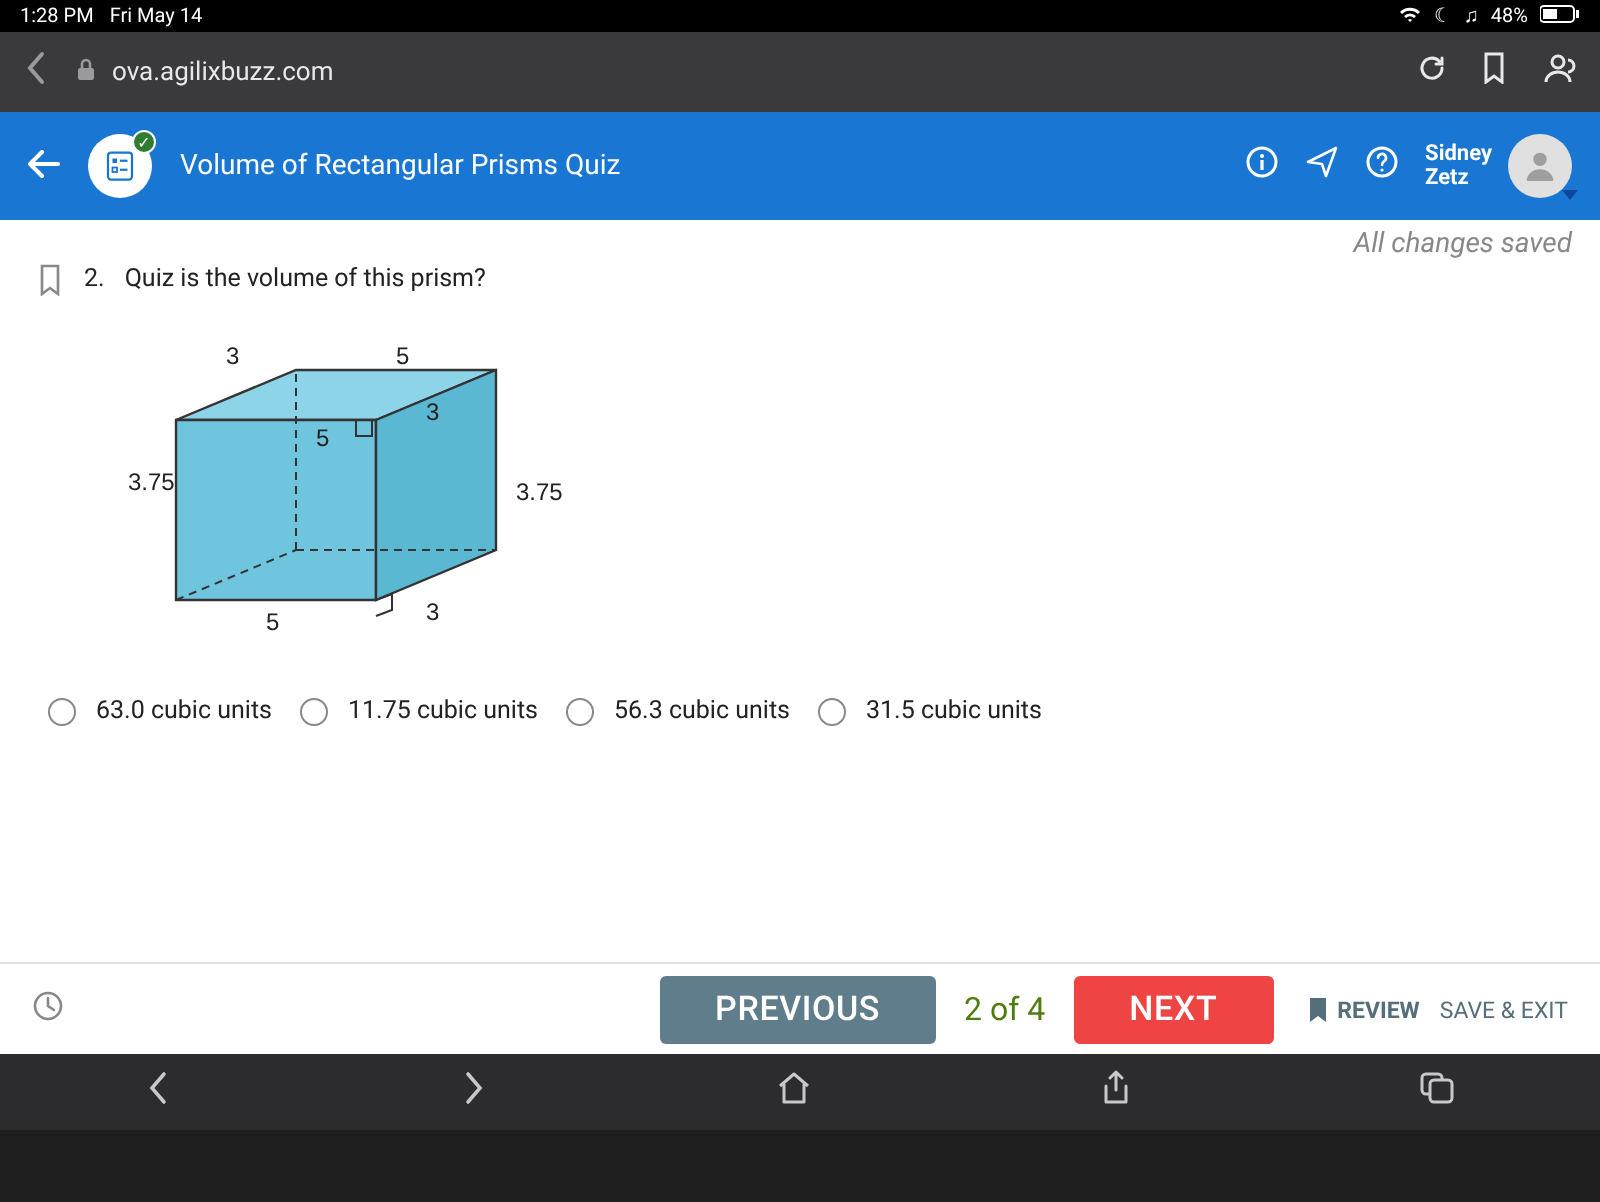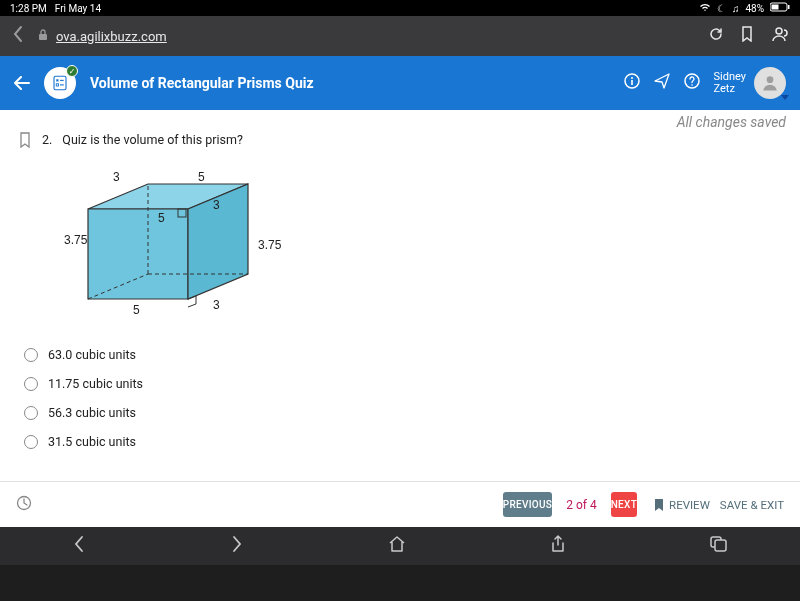--- a/index.html
+++ b/index.html
@@ -1,53 +1,53 @@
 <!DOCTYPE html>
 <html><head>
 <meta charset="utf-8">
 <style>
   * { margin: 0; padding: 0; box-sizing: border-box; font-family: -apple-system, BlinkMacSystemFont, "Segoe UI", Roboto, Helvetica, Arial, sans-serif; }
   html, body { width: 800px; height: 601px; background: #1e1e1e; overflow: hidden; }
   .status-bar { height: 16px; background: #000; color: #fff; display: flex; align-items: center; justify-content: space-between; font-size: 10px; padding: 0 10px; gap: 20px; }
   .status-left { display: flex; gap: 8px; }
   .status-right { display: flex; gap: 6px; align-items: center; }
-  .browser-bar { height: 40px; background: #3a3a3c; display: flex; align-items: center; padding: 0 12px; gap: 14px; color: #e8e8ea; text-decoration: underline; }
+  .browser-bar { height: 40px; background: #3a3a3c; display: flex; align-items: center; padding: 0 12px; gap: 14px; color: #e8e8ea; }
   .back-chev { font-size: 18px; color: #9a9a9c; }
   .url-box { flex: 1; display: flex; align-items: center; gap: 8px; font-size: 13px; color: #e8e8ea; }
   .lock-ic { font-size: 11px; color: #9a9a9c; }
   .br-icons { display: flex; gap: 16px; font-size: 16px; color: #e8e8ea; align-items: center; }
   .blue-header { height: 54px; background: #1976d2; display: flex; align-items: center; padding: 0 14px; color: #fff; gap: 14px; }
   .hdr-back { font-size: 18px; }
   .hdr-icon-wrap { width: 32px; height: 32px; border-radius: 50%; background: #fff; display: flex; align-items: center; justify-content: center; position: relative; }
   .hdr-icon-wrap svg { width: 18px; height: 18px; }
   .hdr-check { position: absolute; top: -2px; right: -2px; width: 12px; height: 12px; background: #2e7d32; border-radius: 50%; border: 1px solid #fff; display:flex; align-items:center; justify-content:center; font-size:8px; color:#fff;}
   .hdr-titles { flex: 1; line-height: 1.2; }
-  .hdr-title { font-size: 14px; font-weight: 700; }
+  .hdr-title { font-size: 14px; font-weight: 400; }
   .hdr-sub { font-size: 11px; opacity: 0.9; }
   .hdr-actions { display: flex; align-items: center; gap: 14px; font-size: 15px; }
-  .user-block { display: flex; align-items: center; gap: 8px; font-size: 11px; line-height: 1.1; }
+  .user-block { display: flex; align-items: center; gap: 8px; font-size: 11px; line-height: 1.1; font-weight: bold; }
   .avatar { width: 32px; height: 32px; border-radius: 50%; background: #e0e0e0; display: flex; align-items: center; justify-content: center; position:relative;}
   .avatar svg { width: 20px; height: 20px; fill: #9e9e9e; }
   .avatar-drop { position:absolute; bottom:-1px; right:-3px; width:0; height:0; border-left:4px solid transparent; border-right:4px solid transparent; border-top:5px solid #0d47a1;}
   .content { background: #fff; height: 417px; position: relative; padding: 10px 18px 0 18px; }
   .saved-line { position: absolute; top: 4px; right: 14px; font-size: 14px; color: #888; font-style: italic; }
   .q-row { display: flex; align-items: flex-start; gap: 10px; margin-top: 12px; font-size: 12.5px; color: #222; }
   .bookmark-ic { width: 14px; height: 16px; }
   .prism-box { margin: 18px 0 18px 40px; width: 260px; height: 160px; position: relative; }
-  .options { margin-left: 6px; display: flex; flex-direction: column; gap: 14px; font-size: 12.5px; color: #222; margin-top: 6px;}
+  .options { margin-left: 6px; display: flex; flex-direction: row; gap: 14px; font-size: 12.5px; color: #222; margin-top: 6px;}
   .opt { display: flex; align-items: center; gap: 10px; }
   .radio { width: 14px; height: 14px; border: 1.5px solid #888; border-radius: 50%; flex-shrink: 0; }
   .footer { position: absolute; bottom: 0; left: 0; right: 0; height: 46px; border-top: 1px solid #e0e0e0; display: flex; align-items: center; justify-content: space-between; padding: 0 16px; background:#fff;}
   .footer-left { color: #888; font-size: 16px; }
   .footer-right { display: flex; align-items: center; gap: 10px; font-size: 12px; color: #546e7a; }
-  .btn { padding: 7px 0; border-radius: 3px; font-size: 10px; font-weight: 500; letter-spacing: 0.3px; }
+  .btn { padding: 7px 28px; border-radius: 3px; font-size: 17px; font-weight: 500; letter-spacing: 0.3px; }
   .btn-gray { background: #607d8b; color: #fff; }
   .btn-blue { background: #ef4444; color: #fff; }
-  .page-ind { color: #be185d; font-size: 12px; padding: 0 4px; }
-  .review { display: flex; align-items: flex-start; gap: 4px; color: #546e7a; margin-left: 6px; font-size: 11.5px;}
+  .page-ind { color: #4d7c0f; font-size: 16px; padding: 0 4px; }
+  .review { display: flex; align-items: flex-start; gap: 4px; color: #546e7a; margin-left: 6px; font-size: 11.5px; font-weight: bold;}
   .saveexit { color: #546e7a; font-size: 11.5px; }
   .bottom-nav { height: 38px; background: #2c2c2e; display: flex; align-items: center; justify-content: space-around; color: #c7c7cc; font-size: 16px; }
   
   .plabel { font-size: 12px; fill: #222; font-family: Arial; }
 </style>
 </head>
 <body>
 
 <div class="status-bar">
   <div class="status-left">

